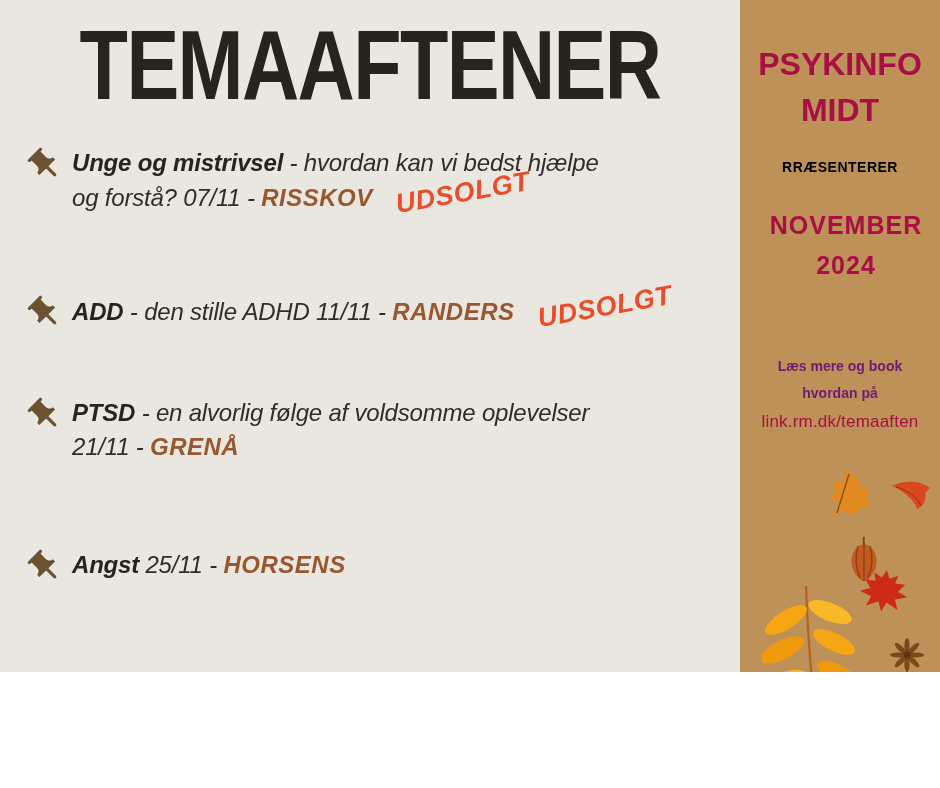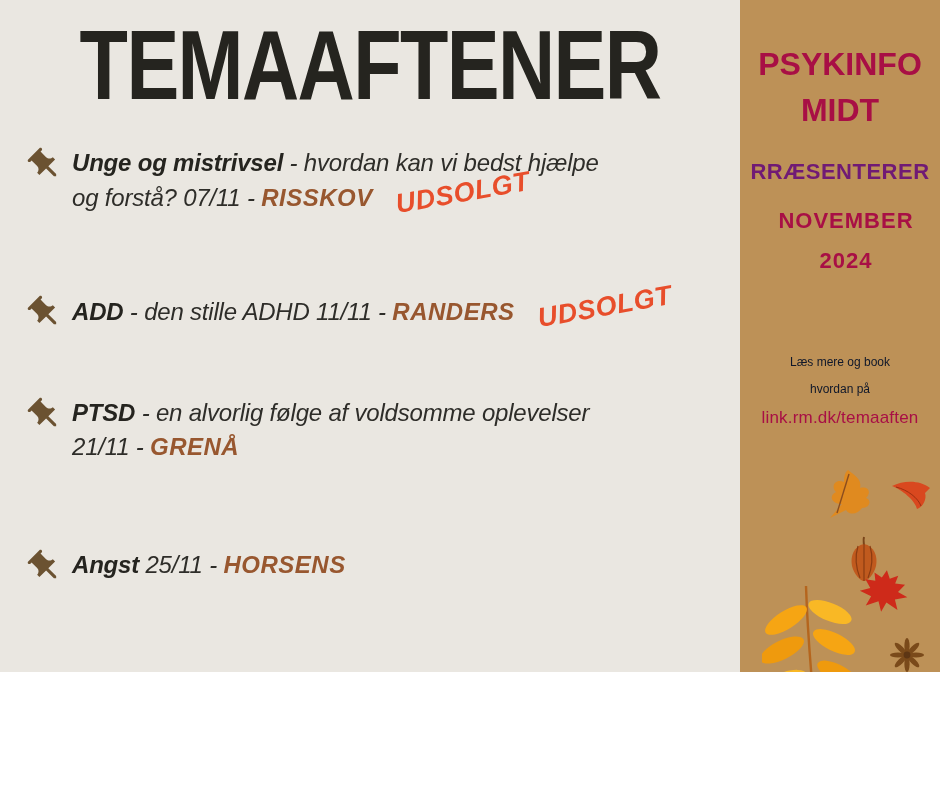--- a/index.html
+++ b/index.html
@@ -46,29 +46,29 @@
   }
   .sidebar{
     position:relative;width:200px;height:788px;background:var(--bg-sidebar);
     text-align:center;overflow:hidden;
   }
   .brand{
     margin-top:41px;font-size:32px;line-height:46px;font-weight:bold;
     color:var(--crimson);letter-spacing:0px;
   }
   .presents{
-    margin-top:26px;font-size:22px;font-weight:bold;color:#701a75;
+    margin-top:26px;font-size:14px;font-weight:bold;color:#000000;
     letter-spacing:0.5px;
   }
   .month{
-    margin-top:16px;font-size:22px;line-height:40px;font-weight:bold;
+    margin-top:30px;font-size:25px;line-height:40px;font-weight:bold;
     color:var(--crimson);letter-spacing:1px;padding-left:12px;
   }
   .cta{
-    margin-top:68px;font-size:12px;line-height:27px;color:#0f172a;font-weight:normal;
+    margin-top:68px;font-size:14px;line-height:27px;color:#701a75;font-weight:bold;
   }
   .link{
     margin-top:5px;font-size:17px;color:var(--crimson);font-weight:normal;
     letter-spacing:0.2px;
   }
   .deco{position:absolute;pointer-events:none;}
 </style>
 </head>
 <body>
 

